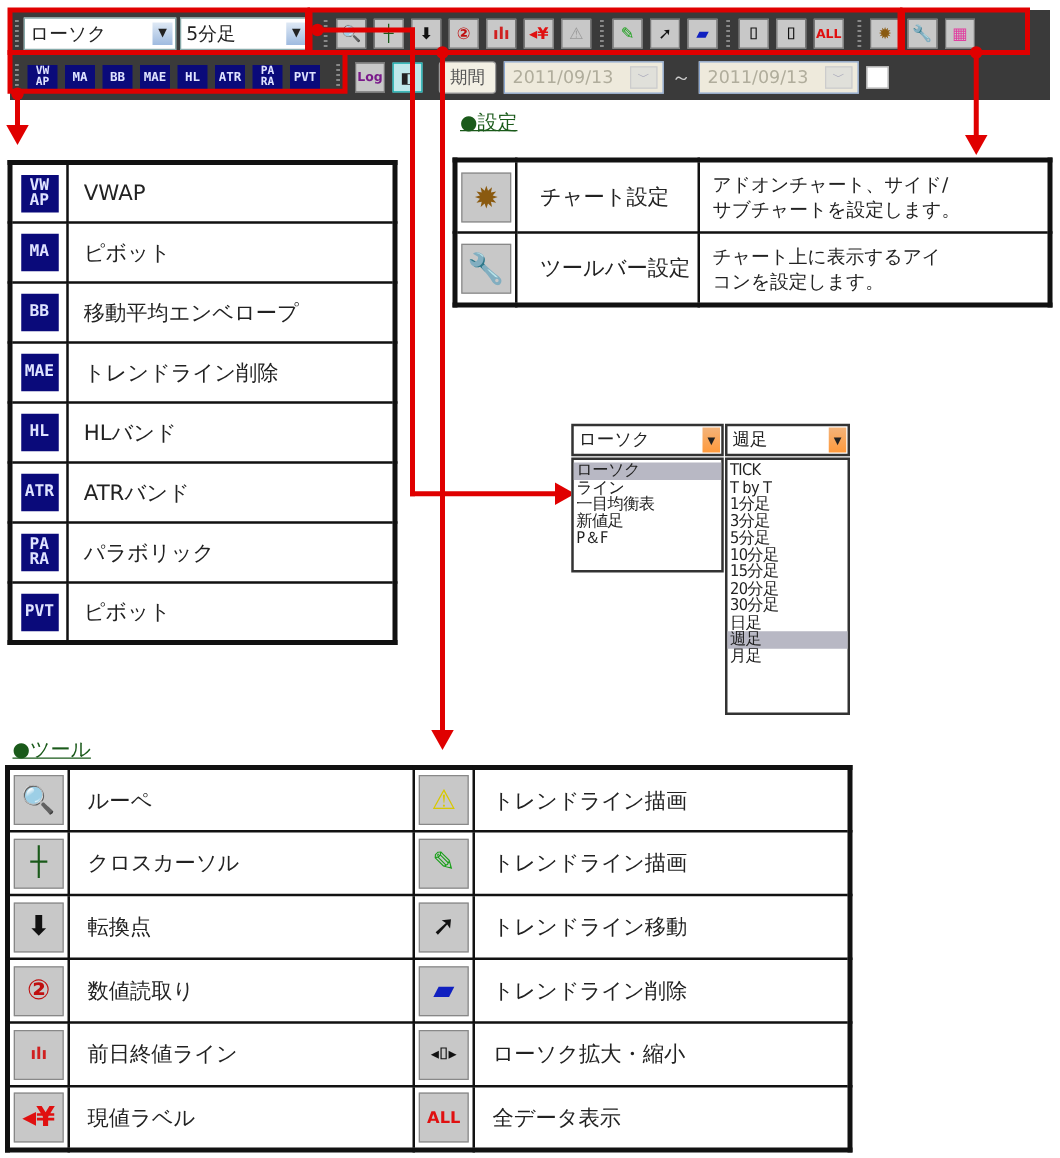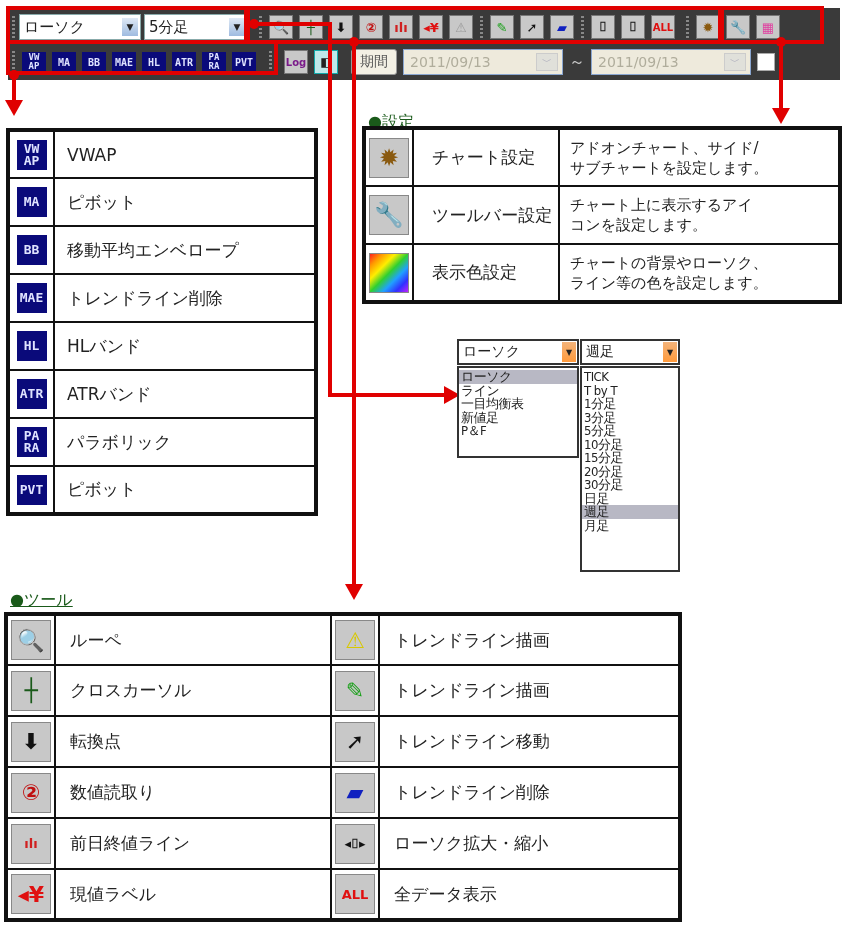--- a/index.html
+++ b/index.html
@@ -11,21 +11,21 @@
   .tb-row { position: absolute; left: 0; height: 34px; display: flex; align-items: center; }
   .tb-row1 { top: 2px; }
   .tb-row2 { top: 37px; }
   .grip { width: 3px; height: 22px; margin: 0 4px; background: repeating-linear-gradient(#888 0 2px, transparent 2px 4px); }
   .combo { height: 26px; background: #fff; border: 1px solid #8aa; display: flex; align-items: center; font-size: 15px; padding-left: 4px; position: relative; margin-right: 3px; }
   .combo .arrow { position: absolute; right: 2px; top: 3px; width: 16px; height: 18px; background: linear-gradient(#dfe9f5, #9fbbe0); font-size: 9px; display: flex; align-items: center; justify-content: center; color: #222; }
   .ico { width: 24px; height: 24px; margin: 0 3px; background: #c8c8c8; border: 1px solid #777; display: flex; align-items: center; justify-content: center; font-size: 13px; font-weight: bold; }
   .badge { width: 24px; height: 20px; margin: 0 3px; background: #0a0a7a; color: #dfe3ff; font-family: "DejaVu Sans Mono", monospace; font-size: 10px; font-weight: bold; display: flex; align-items: center; justify-content: center; line-height: 9px; text-align: center; }
   .badge.two { font-size: 9px; }
   .period-btn { height: 26px; width: 46px; background: #f3f0e4; border: 1px solid #999; border-radius: 3px; font-size: 14px; display: flex; align-items: center; justify-content: center; color: #555; margin-left: 10px; }
-  .date { height: 26px; width: 160px; background: #eeeadc; border: 1px solid #8aa6d0; margin-left: 6px; color: #b0ad9c; font-size: 14px; display: flex; align-items: center; padding-left: 6px; position: relative; }
+  .date { height: 26px; width: 128px; background: #eeeadc; border: 1px solid #8aa6d0; margin-left: 6px; color: #b0ad9c; font-size: 14px; display: flex; align-items: center; padding-left: 6px; position: relative; }
   .date .dd { position: absolute; right: 4px; top: 3px; width: 22px; height: 18px; background: #e0e0da; color: #aab; font-size: 10px; display: flex; align-items: center; justify-content: center; border: 1px solid #ccc; }
   .tilde { color: #ccc; margin-left: 6px; font-size: 16px; }
   .check { width: 18px; height: 18px; background: #fff; border: 1px solid #aaa; margin-left: 6px; }
 
   
   .red { position: absolute; border: 4px solid #e00000; pointer-events: none; }
   .rline { position: absolute; background: #e00000; pointer-events: none; }
   .dot { position: absolute; width: 10px; height: 10px; border-radius: 50%; background: #e00000; }
   .arr-d { position: absolute; width: 0; height: 0; border-left: 9px solid transparent; border-right: 9px solid transparent; border-top: 16px solid #e00000; }
   .arr-r { position: absolute; width: 0; height: 0; border-top: 9px solid transparent; border-bottom: 9px solid transparent; border-left: 16px solid #e00000; }
@@ -237,51 +237,41 @@
       </tr>
       <tr>
         <td class="icon-cell">
           <div class="tile blue" style="white-space:pre">PVT</div>
         </td>
         <td class="label">ピボット</td>
       </tr>
     </tbody>
 </table>
 
-<div class="heading" style="left:368px; top:112px">●設定</div>
+<div class="heading" style="left:368px; top:88px">●設定</div>
 <table class="settings" style="left:362px; top:126px; width:480px">
   <tbody id="settings-body">
       <tr>
         <td class="icon-cell">
           <div class="tile gray" style="width:40px;height:40px;font-size:24px;color:#8a5a10">✹</div>
         </td>
         <td class="name">チャート設定</td>
         <td class="desc">
           <div>アドオンチャート、サイド/</div>
           <div>サブチャートを設定します。</div>
         </td>
       </tr>
       <tr>
         <td class="icon-cell">
           <div class="tile gray" style="width:40px;height:40px;font-size:24px;color:#d01010">🔧</div>
         </td>
         <td class="name">ツールバー設定</td>
         <td class="desc">
           <div>チャート上に表示するアイ</div>
           <div>コンを設定します。</div>
-        </td>
-      </tr>
-      <tr>
-        <td class="icon-cell">
-          <div class="tile gray" style="width: 40px; height: 40px; font-size: 24px; background: linear-gradient(135deg, rgb(255, 32, 32), rgb(255, 154, 0), rgb(255, 238, 0), rgb(48, 208, 48), rgb(32, 160, 255), rgb(48, 48, 255), rgb(192, 32, 255));"></div>
-        </td>
-        <td class="name">表示色設定</td>
-        <td class="desc">
-          <div>チャートの背景やローソク、</div>
-          <div>ライン等の色を設定します。</div>
         </td>
       </tr>
     </tbody>
 </table>
 
 <div class="dd-head" style="left:457px; top:339px; width:122px">
   <span>ローソク</span>
   <span class="oarr">▼</span>
 </div>
 <div class="dd-box" style="left:457px; top:366px; width:122px; height:92px; padding-top:2px" id="dd-chart">

